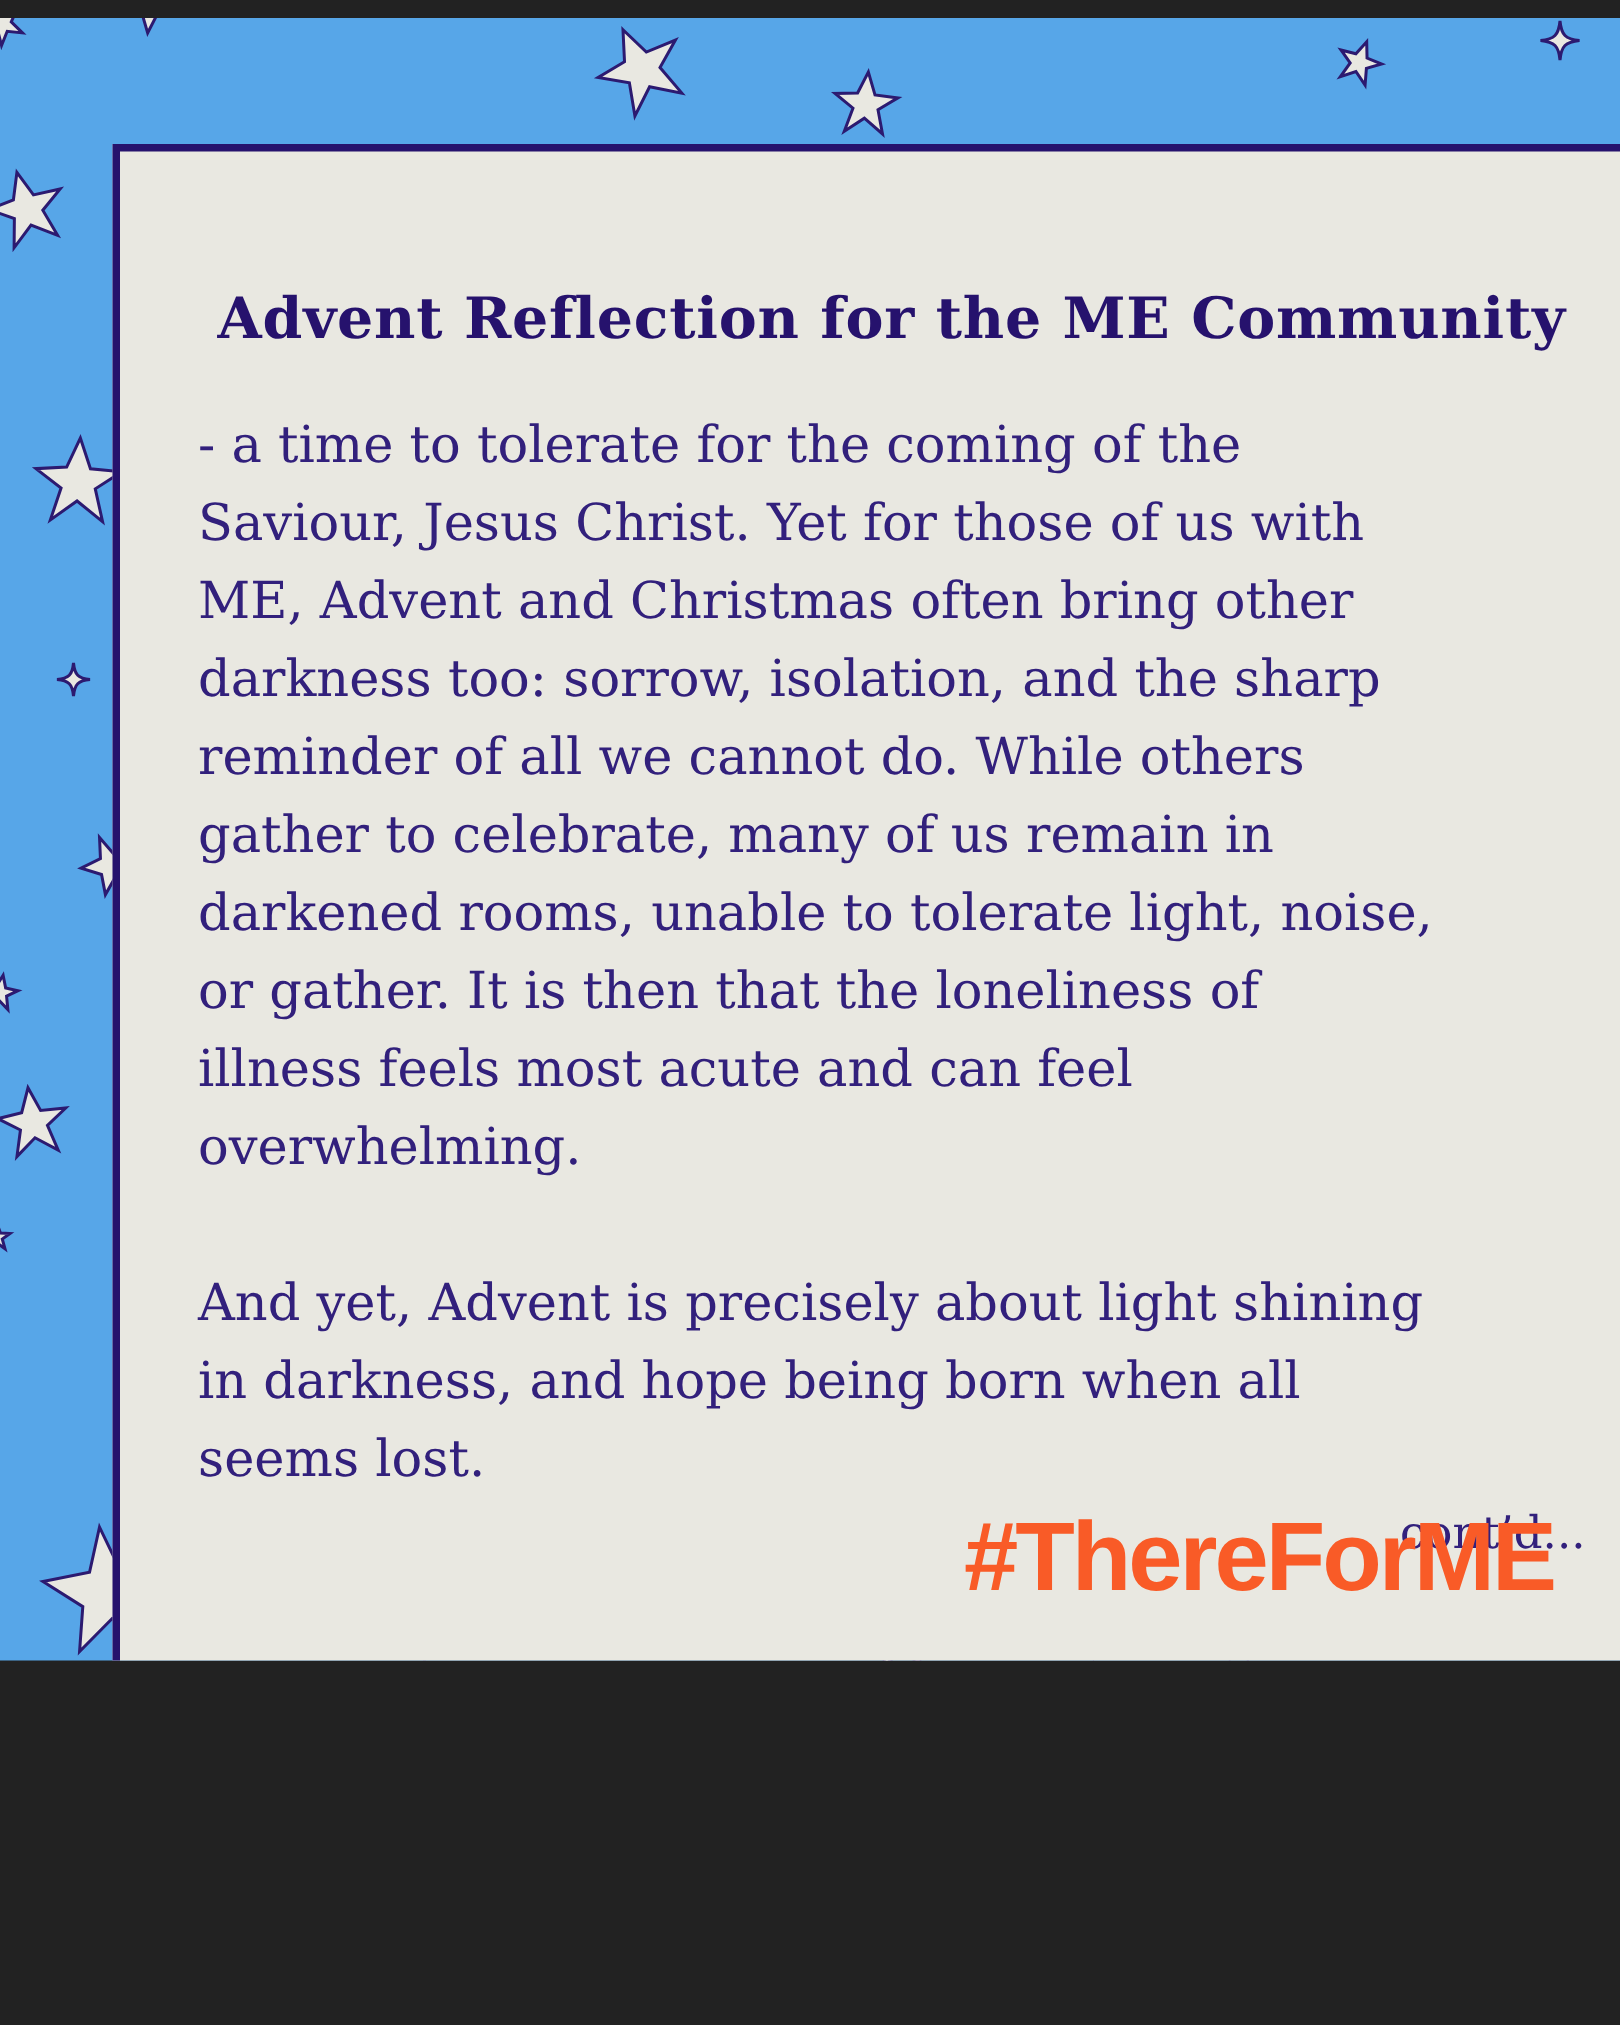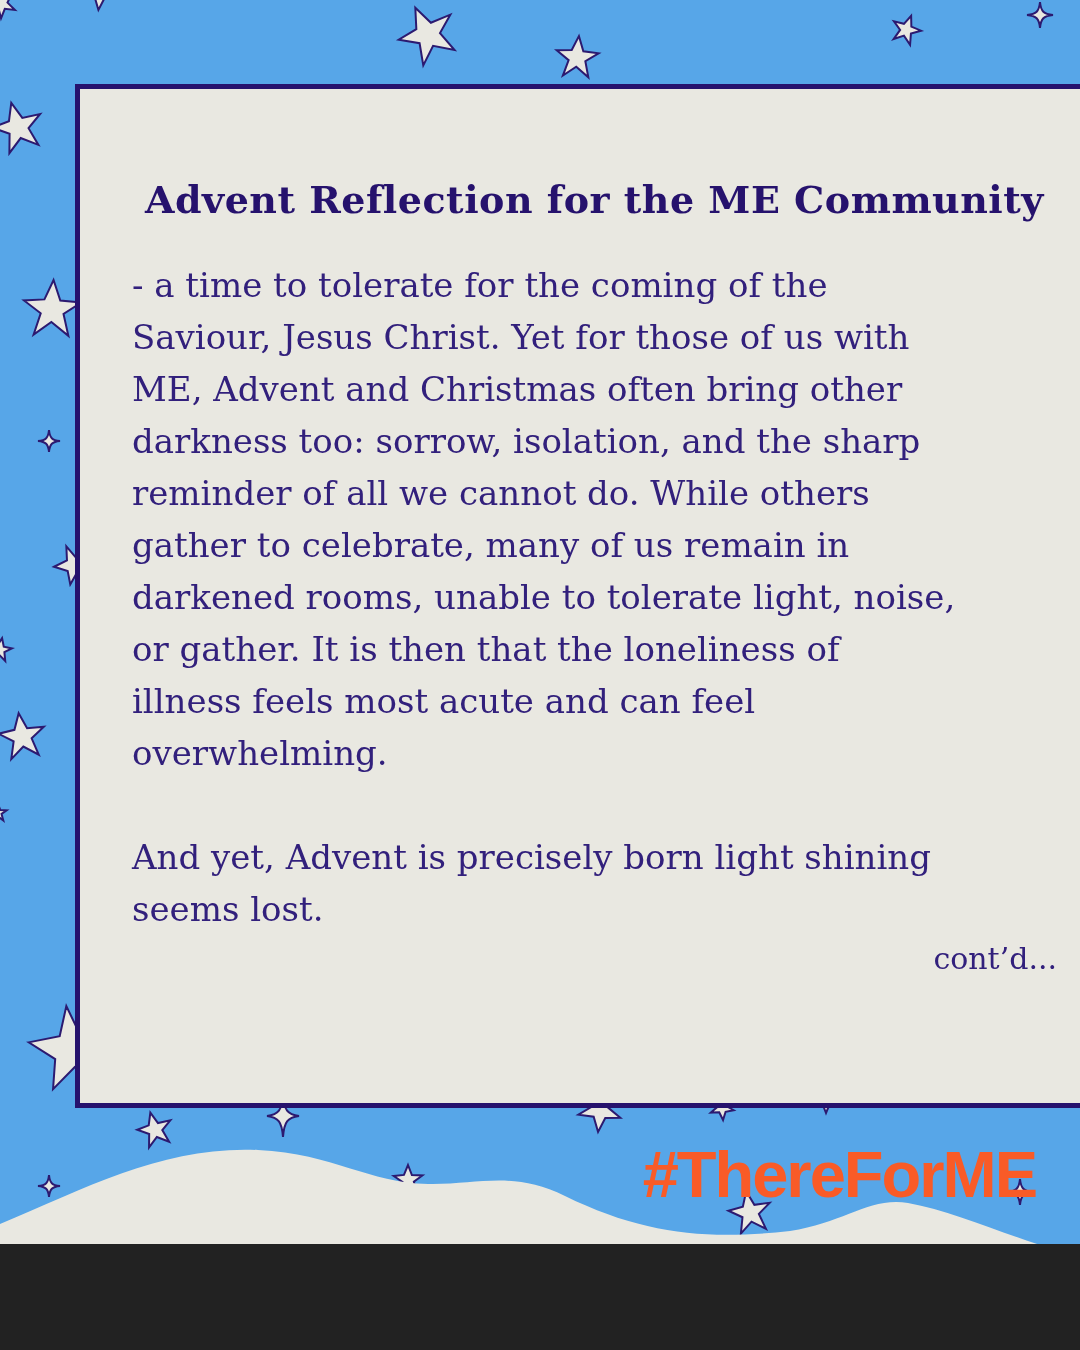--- a/index.html
+++ b/index.html
@@ -6,22 +6,22 @@
     --background-blue:#57a6e8;
     --cream:#e9e8e1;
     --navy:#26126d;
     --text-navy:#32207c;
     --orange:#f95b27;
     --star-outline:#2c1a70;
   }
   html,body{margin:0;padding:0;background:#222;}
   .canvas{
     position:relative;
-    width:1080px;height:1244px;
-    margin:0 auto;
+    width:1080px;height:1095px;
+    margin:12px auto;
     background:var(--background-blue);
     overflow:hidden;
     font-family:"DejaVu Serif","Liberation Serif",serif;
   }
   .stars-layer,.wave-layer{
     position:absolute;left:0;top:0;width:1080px;height:1350px;
     pointer-events:none;
   }
   .star-shape{fill:var(--cream);stroke:var(--star-outline);stroke-width:2;}
   .card{
@@ -115,21 +115,22 @@
       <div class="text-line">darkness too: sorrow, isolation, and the sharp</div>
       <div class="text-line">reminder of all we cannot do. While others</div>
       <div class="text-line">gather to celebrate, many of us remain in</div>
       <div class="text-line">darkened rooms, unable to tolerate light, noise,</div>
       <div class="text-line">or gather. It is then that the loneliness of</div>
       <div class="text-line">illness feels most acute and can feel</div>
       <div class="text-line">overwhelming.</div>
     </div>
 
     <div class="para para-2">
-      <div class="text-line">And yet, Advent is precisely born light shining</div>
+      <div class="text-line">And yet, Advent is precisely about light shining</div>
+      <div class="text-line">in darkness, and hope being born when all</div>
       <div class="text-line">seems lost.</div>
     </div>
 
     <div class="continuation">cont’d...</div>
   </div>
 
   <svg class="wave-layer" viewBox="0 0 1080 1350" aria-hidden="true">
     <path fill="#e9e8e1" d="M0,1224
       C90,1186 165,1146 258,1150
       C335,1154 368,1183 428,1184

